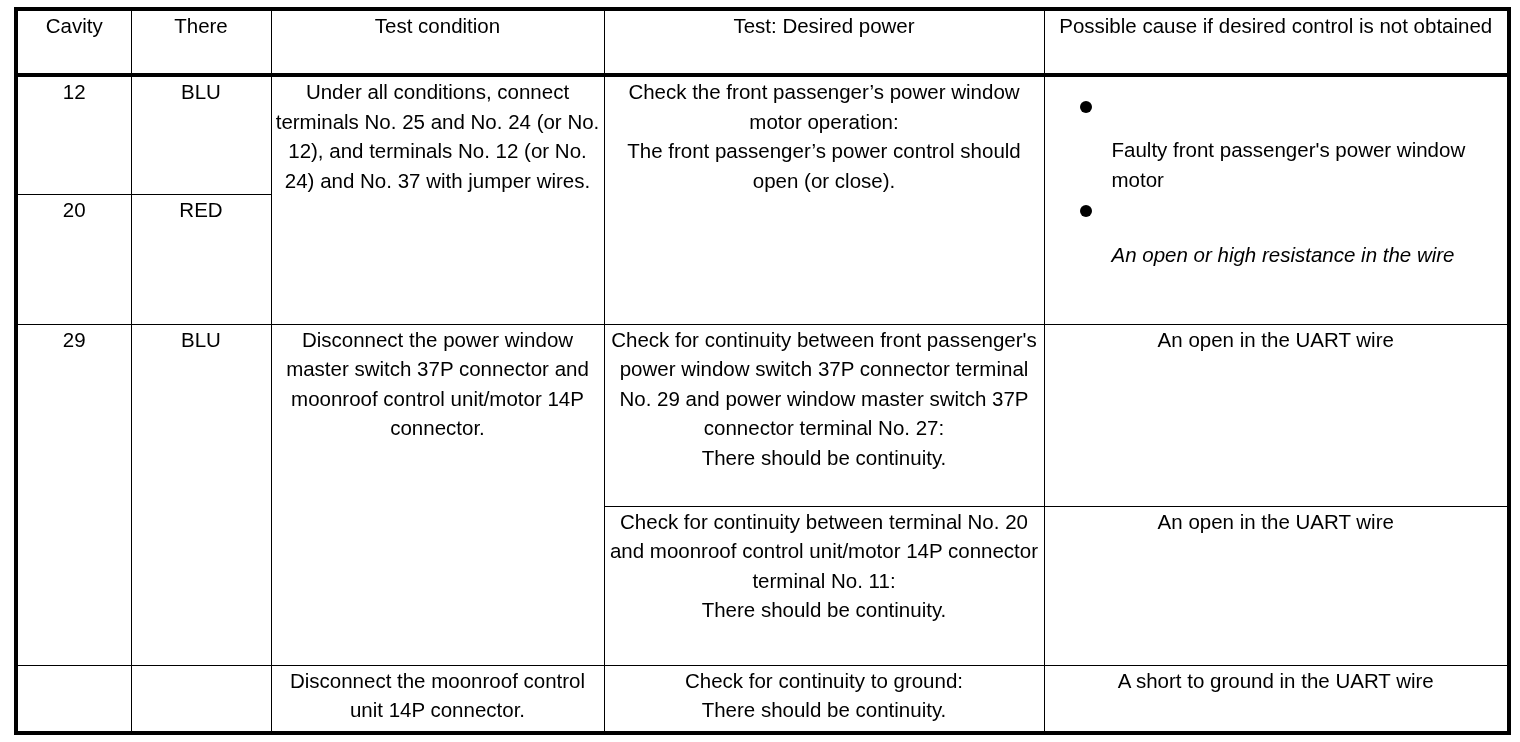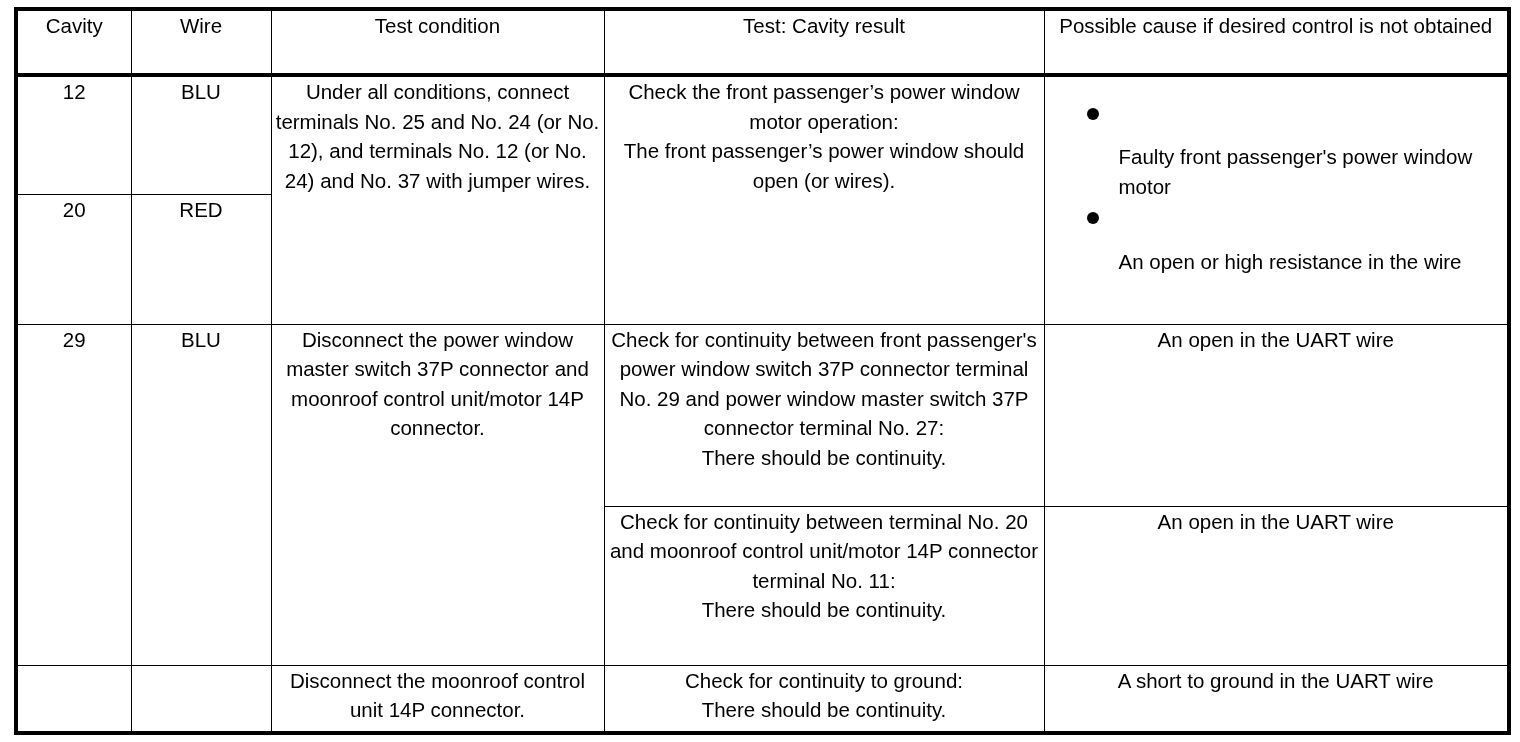--- a/index.html
+++ b/index.html
@@ -86,21 +86,21 @@
   td.nb-top { border-top: none; }
 
   .cell-text {
     display: block;
     white-space: pre-line;
     text-align: center;
   }
 
   
   ul.causes {
-    margin: 16px;
+    margin: 9px;
     padding: 4px;
     list-style: none;
   }
   ul.causes li {
     margin: 0 0 0 0;
     padding: 0;
   }
   ul.causes li .bullet-line {
     display: block;
     height: 29px;
@@ -116,20 +116,21 @@
     vertical-align: middle;
   }
   ul.causes li .cause-text {
     display: block;
     padding-left: 54px;
     padding-top: 16px;
     white-space: pre-line;
   }
   ul.causes li + li .cause-text {
     padding-top: 17px;
+    font-style: italic;
   }
 
   
   tr.r1 { height: 119px; }
   tr.r2 { height: 130px; }
   tr.r3 { height: 182px; }
   tr.r4 { height: 159px; }
   tr.r5 { height: 68px; }
 </style>
 </head>
@@ -142,38 +143,38 @@
       <col class="c-cavity">
       <col class="c-wire">
       <col class="c-cond">
       <col class="c-test">
       <col class="c-cause">
     </colgroup>
 
     <thead>
       <tr>
         <th class="head-cell">Cavity</th>
-        <th class="head-cell">Wire</th>
+        <th class="head-cell">There</th>
         <th class="head-cell">Test condition</th>
-        <th class="head-cell">Test: Cavity result</th>
+        <th class="head-cell">Test: Desired power</th>
         <th class="head-cell">Possible cause if desired control is not obtained</th>
       </tr>
     </thead>
 
     <tbody>
 
       <tr class="r1">
         <td class="center">12</td>
         <td class="center">BLU</td>
         <td class="cond-cell nb-bottom" rowspan="2">
           <span class="cell-text">Under all conditions, connect terminals No. 25   and No. 24 (or No. 12), and terminals No. 12 (or No. 24) and No. 37   with jumper wires.</span>
         </td>
         <td class="test-cell" rowspan="2">
           <span class="cell-text">Check the front passenger’s power window motor operation:
-The front passenger’s power window should open (or wires).</span>
+The front passenger’s power control should open (or close).</span>
         </td>
         <td class="cause-cell" rowspan="2">
           <ul class="causes">
             <li>
               <span class="bullet-line"><span class="bullet-dot"></span></span>
               <span class="cause-text">Faulty front passenger's power window motor</span>
             </li>
             <li>
               <span class="bullet-line"><span class="bullet-dot"></span></span>
               <span class="cause-text">An open or high resistance in the wire</span>

